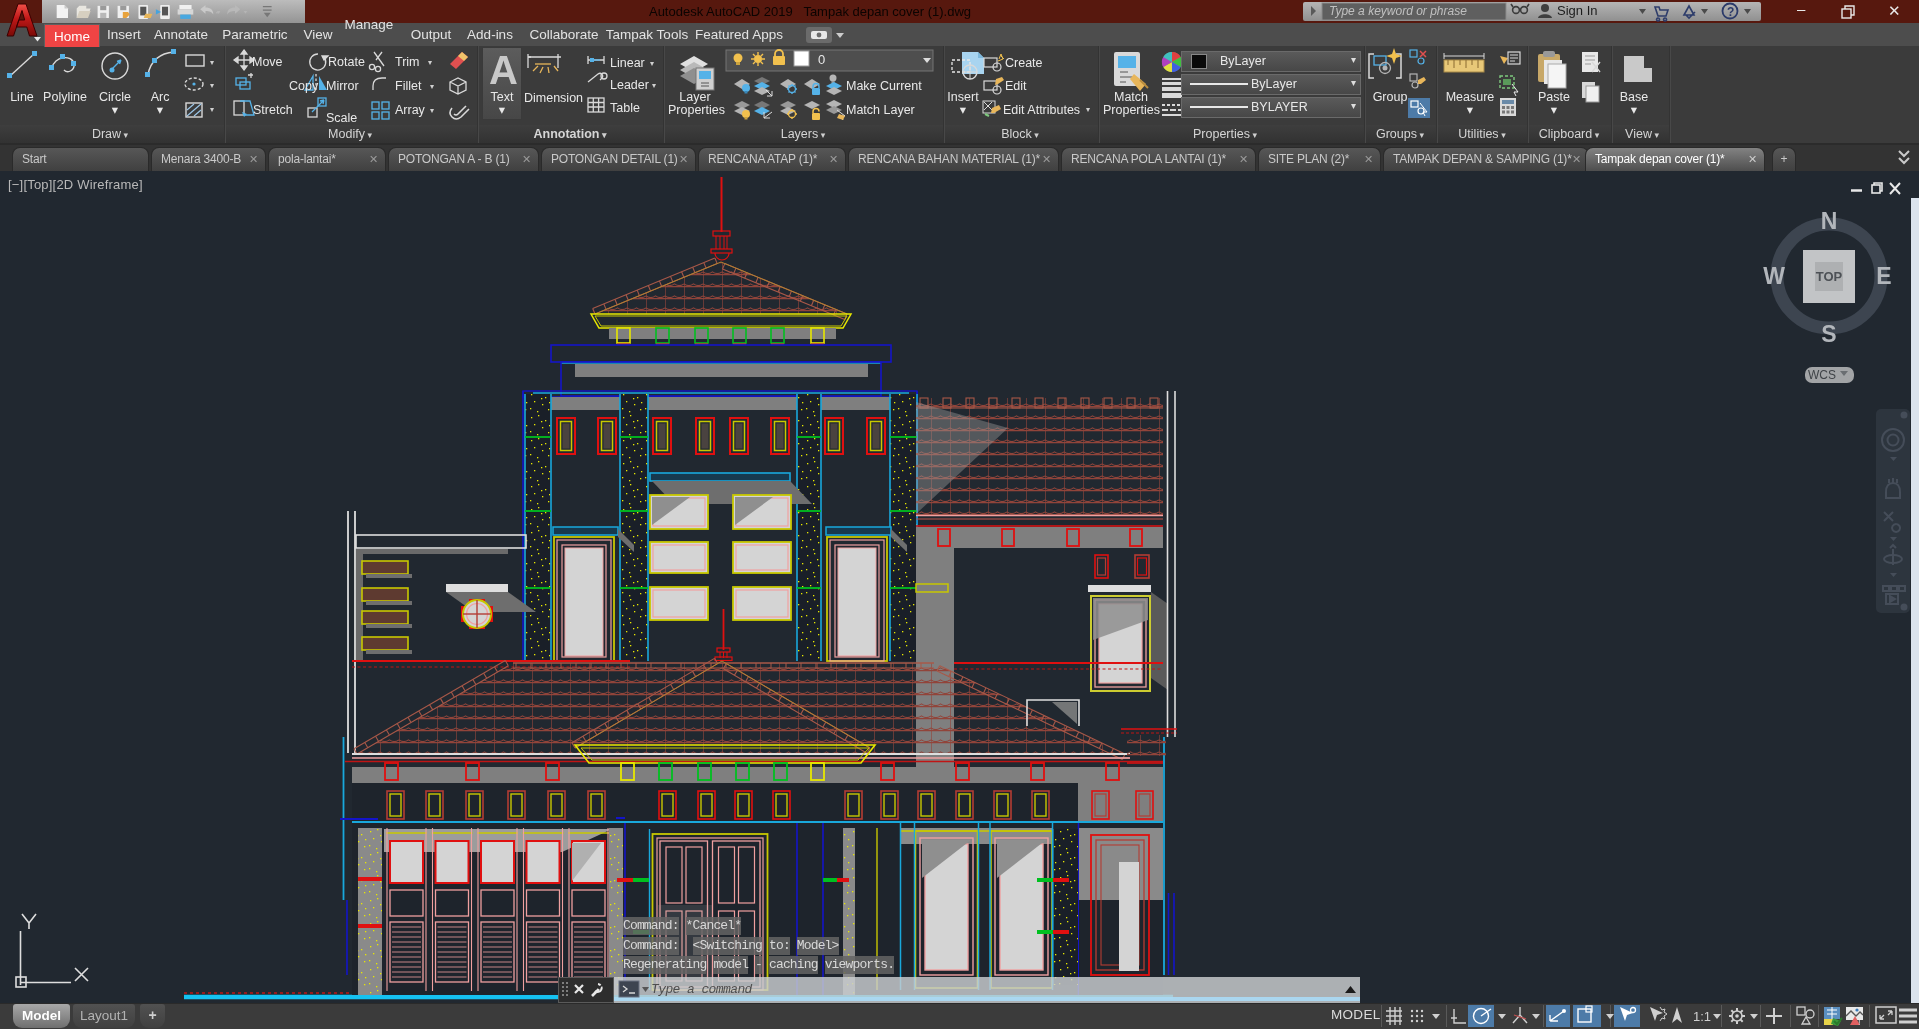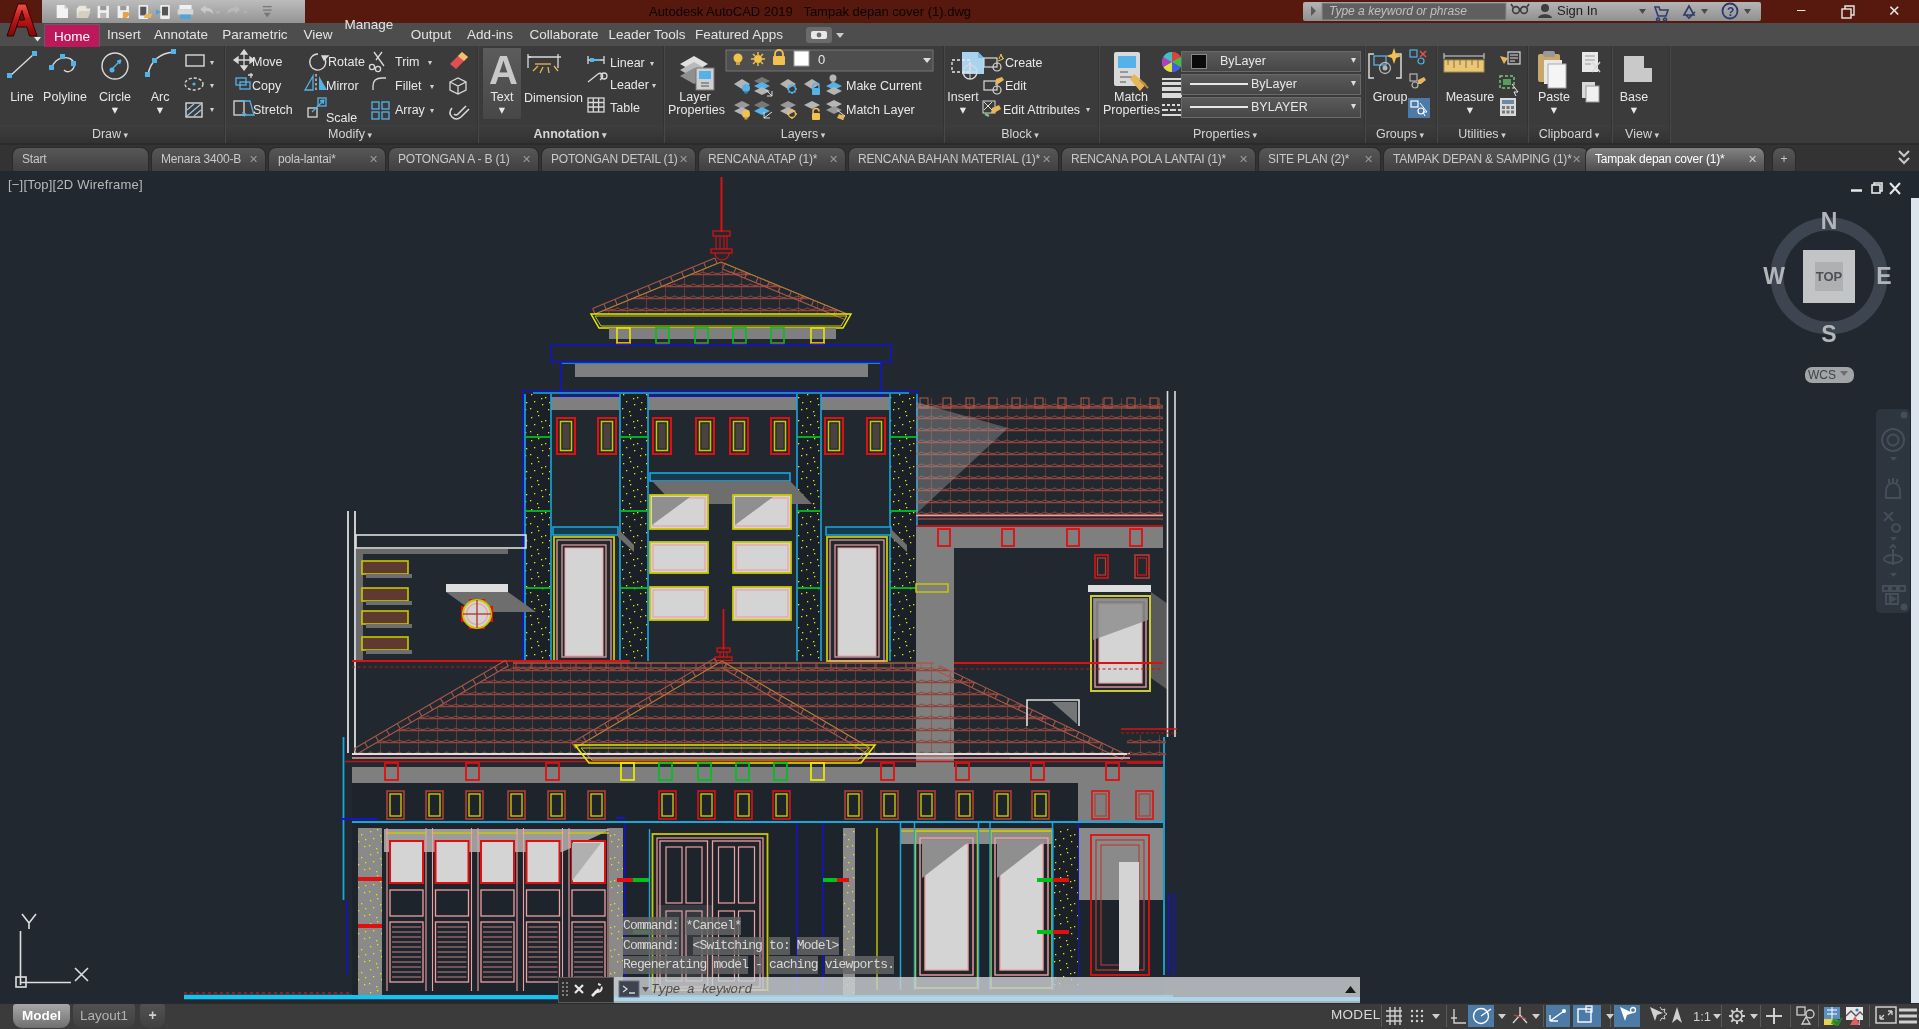--- a/index.html
+++ b/index.html
@@ -7,21 +7,21 @@
 .abs{position:absolute;}
 
 #titlebar{left:0;top:0;width:1919px;height:23px;background:#57180e;}
 #qat{left:42px;top:0;width:263px;height:23px;background:linear-gradient(#bcbcbc,#949494);}
 #titletext{left:560px;top:4px;width:500px;height:16px;color:#0c0402;font-size:13px;text-align:center;white-space:pre;}
 #infocenter{left:1303px;top:2px;width:458px;height:19px;background:linear-gradient(#b5b5b5,#909090);border-radius:2px;}
 .winbtn{position:absolute;top:0;height:23px;color:#e8e8e8;font-size:15px;z-index:5;}
 
 #ribtabs{left:0;top:23px;width:1919px;height:23px;background:#4d4d4d;}
 .rtab{position:absolute;height:23px;line-height:24px;color:#e3e3e3;font-size:13.5px;text-align:center;z-index:4;}
-#hometab{background:#be185d;border:1px solid #606060;border-bottom:none;color:#fff;}
+#hometab{background:#ef4444;border:1px solid #606060;border-bottom:none;color:#fff;}
 
 #ribbon{left:0;top:46px;width:1919px;height:99px;background:#3b3b3b;border-bottom:2px solid #2b2b2b;}
 #panlabels{left:0;top:125px;width:1671px;height:18px;background:linear-gradient(#3e3e3e,#323232);}
 .pansep{position:absolute;top:46px;width:2px;height:97px;background:#333;border-right:1px solid #484848;z-index:3;}
 .panlabel{position:absolute;top:126px;height:17px;line-height:17px;color:#d5d5d5;font-size:12.5px;text-align:center;z-index:4;}
 .panlabel:after{content:" \25BE";font-size:9px;color:#cfcfcf;}
 .biglabel{position:absolute;color:#e8e8e8;font-size:12.5px;text-align:center;line-height:13px;z-index:4;}
 .slabel{position:absolute;color:#e8e8e8;font-size:12.5px;line-height:14px;white-space:nowrap;z-index:4;}
 .dropx{position:absolute;color:#d0d0d0;font-size:8px;z-index:4;}
 .combo{position:absolute;background:linear-gradient(#5a5a5a,#474747);border:1px solid #6a6a6a;z-index:4;}
@@ -748,21 +748,21 @@
 <div id="ribtabs" class="abs"></div>
 <div class="rtab" id="hometab" style="left:44px;top:24px;width:56px;">Home</div>
 <div class="rtab" style="left:104px;top:23px;width:40px;">Insert</div>
 <div class="rtab" style="left:150px;top:23px;width:62px;">Annotate</div>
 <div class="rtab" style="left:218px;top:23px;width:74px;">Parametric</div>
 <div class="rtab" style="left:298px;top:23px;width:40px;">View</div>
 <div class="rtab" style="left:341px;top:13px;width:56px;">Manage</div>
 <div class="rtab" style="left:406px;top:23px;width:50px;">Output</div>
 <div class="rtab" style="left:462px;top:23px;width:56px;">Add-ins</div>
 <div class="rtab" style="left:524px;top:23px;width:80px;">Collaborate</div>
-<div class="rtab" style="left:601px;top:23px;width:92px;">Leader Tools</div>
+<div class="rtab" style="left:601px;top:23px;width:92px;">Tampak Tools</div>
 <div class="rtab" style="left:690px;top:23px;width:98px;">Featured Apps</div>
 <svg class="abs" style="left:806px;top:27px;z-index:4" width="40" height="17" viewBox="0 0 40 17">
       <rect x="0" y="0" width="26" height="16" rx="3" fill="#6b6b6b"></rect>
       <rect x="5" y="4" width="16" height="8" rx="2" fill="#e8e8e8"></rect>
       <circle cx="13" cy="8" r="2.4" fill="#6b6b6b"></circle>
       <path d="M30 6 l8 0 -4 5 z" fill="#ccc"></path>
     </svg>
 
 <div id="ribbon" class="abs"></div>
 <div id="panlabels" class="abs"></div>
@@ -868,21 +868,21 @@
       <path d="M234 6 l6 5 -4 4 -6 -5 z" fill="#f0c36a"></path>
 
   <path d="M222 36 l8 -4 8 4 v8 l-8 4 -8 -4 z M222 36 l8 4 8 -4 M230 40 v8" fill="none" stroke="#d9d9d9" stroke-width="1.3"></path>
 
   <path d="M224 62 q-4 5 0 9 q4 4 9 0 l8 -8 m-3 -3 l-8 8 q-2 2 -4 0" fill="none" stroke="#d9d9d9" stroke-width="1.6"></path>
 </svg>
 <div class="slabel" style="left:252px;top:55px;">Move</div>
 <div class="slabel" style="left:328px;top:55px;">Rotate</div>
 <div class="slabel" style="left:395px;top:55px;">Trim</div>
 <div class="dropx" style="left:428px;top:58px;">▾</div>
-<div class="slabel" style="left:252px;top:79px;">Copy</div>
+<div class="slabel" style="left:252px;top:79px;padding-left:37px;">Copy</div>
 <div class="slabel" style="left:326px;top:79px;">Mirror</div>
 <div class="slabel" style="left:395px;top:79px;">Fillet</div>
 <div class="dropx" style="left:430px;top:82px;">▾</div>
 <div class="slabel" style="left:253px;top:103px;">Stretch</div>
 <div class="slabel" style="left:326px;top:103px;margin-top:8px;">Scale</div>
 <div class="slabel" style="left:395px;top:103px;">Array</div>
 <div class="dropx" style="left:430px;top:106px;">▾</div>
 
 <div class="abs" style="left:482px;top:47px;width:40px;height:73px;background:linear-gradient(#5c5c5c,#474747);border:1px solid #3a3a3a;z-index:3;"></div>
 <svg class="abs" style="left:482px;top:46px;z-index:4" width="180" height="80" viewBox="0 0 180 80">
@@ -1204,21 +1204,21 @@
       </g>
 </svg>
 <div id="cmdinput" class="abs"></div>
 <div id="cmdinputline" class="abs"></div>
 <svg class="abs" style="left:614px;top:977px;z-index:9" width="746" height="26" viewBox="0 0 746 26">
   <rect x="5" y="4" width="20" height="16" fill="#3d4450" stroke="#6a7180"></rect>
   <path d="M9 9 l4 3 -4 3 M15 16 h6" stroke="#d8d8d8" stroke-width="1.3" fill="none"></path>
   <path d="M28 10 l7 0 -3.5 5 z" fill="#555"></path>
   <path d="M731 16 l5.5 -7 5.5 7 z" fill="#1a1a1a"></path>
 </svg>
-<div id="cmdinputtext" class="abs">Type  a  keyword</div>
+<div id="cmdinputtext" class="abs">Type  a  command</div>
 
 <div id="statusbar" class="abs"></div>
 <div id="modeltab" class="abs">Model</div>
 <div id="layouttab" class="abs">Layout1</div>
 <div id="plustab" class="abs">+</div>
 <div id="modeltext" class="abs">MODEL</div>
 <div class="stsep" style="left:1381px;"></div>
 <div class="stsep" style="left:1446px;"></div>
 <div class="stsep" style="left:1543px;"></div>
 <div class="stsep" style="left:1610px;"></div>

